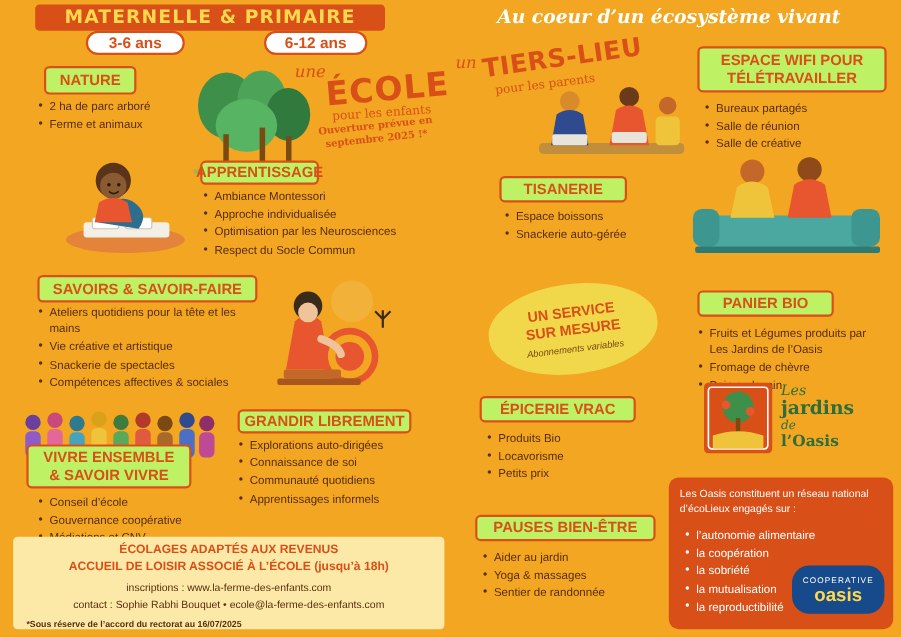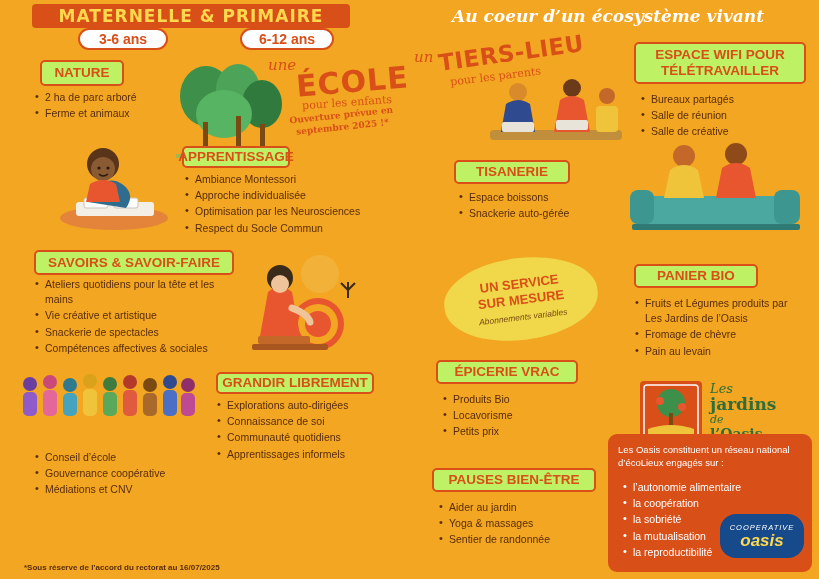--- a/index.html
+++ b/index.html
@@ -239,20 +239,21 @@
         <circle cx="132" cy="13" r="7" fill="#7a4a12"></circle>
           <rect x="125" y="21" width="14" height="23" rx="5" fill="#a8692a"></rect>
         <circle cx="152" cy="10" r="7" fill="#2f4a8f"></circle>
           <rect x="145" y="18" width="14" height="26" rx="5" fill="#4a6fc4"></rect>
         <circle cx="170" cy="13" r="7" fill="#8f2f6a"></circle>
           <rect x="163" y="21" width="14" height="23" rx="5" fill="#bd4a92"></rect>
       </g>
     </svg>
   </div>
 
+  <div class="lbl two" style="left:24px; top:404px; width:150px; height:40px;">VIVRE ENSEMBLE &amp; SAVOIR VIVRE</div>
   <div class="blist" style="left:34px; top:450px; width:180px;">
     <div>Conseil d’école</div>
     <div>Gouvernance coopérative</div>
     <div>Médiations et CNV</div>
   </div>
 
   <div class="lbl two" style="left:634px; top:42px; width:172px; height:42px;">ESPACE WIFI POUR TÉLÉTRAVAILLER</div>
   <div class="blist" style="left:640px; top:92px; width:180px;">
     <div>Bureaux partagés</div>
     <div>Salle de réunion</div>
@@ -292,21 +293,21 @@
     </svg>
   </div>
 
   <div class="lbl" style="left:634px; top:264px; width:124px; height:24px;">PANIER BIO</div>
   <div class="blist" style="left:634px; top:296px; width:172px;">
     <div>Fruits et Légumes produits par Les Jardins de l’Oasis</div>
     <div>Fromage de chèvre</div>
     <div>Pain au levain</div>
   </div>
 
-  <div class="ill" style="left:636px; top:377px; width:172px; height:74px;">
+  <div class="ill" style="left:636px; top:344px; width:172px; height:74px;">
     <svg width="70" height="72" viewBox="0 0 70 72" style="position:absolute;left:0;top:0;">
       <rect x="4" y="4" width="62" height="64" rx="4" fill="#d94f18"></rect>
       <rect x="8" y="8" width="54" height="56" rx="3" fill="none" stroke="#ffffff" stroke-width="1.5"></rect>
       <circle cx="35" cy="26" r="14" fill="#3e8f4a"></circle>
       <rect x="33" y="36" width="4" height="14" fill="#7a4a12"></rect>
       <path d="M12 52 q23 -8 46 0 l0 12 h-46 z" fill="#f0c43a"></path>
       <circle cx="24" cy="24" r="4" fill="#e8562f"></circle>
       <circle cx="46" cy="30" r="4" fill="#e8562f"></circle>
     </svg>
     <div style="position:absolute; left:74px; top:4px; color:#2f6d3a; font-family:'DejaVu Serif',serif;">
@@ -339,21 +340,27 @@
 
   <div class="red-panel" style="left:608px; top:434px; width:204px; height:138px;">
     <div style="position:absolute; left:10px; top:10px; width:186px; color:#ffffff; font-size:9.5px; line-height:1.35;">Les Oasis constituent un réseau national d’écoLieux engagés sur :</div>
     <div class="blist white" style="left:14px; top:46px; width:130px;">
       <div>l’autonomie alimentaire</div>
       <div>la coopération</div>
       <div>la sobriété</div>
       <div>la mutualisation</div>
       <div>la reproductibilité</div>
     </div>
-    <div class="oasis-badge" style="left:112px; top:80px; width:84px; height:44px;font-style:italic;">
+    <div class="oasis-badge" style="left:112px; top:80px; width:84px; height:44px;">
       <div class="co">COOPERATIVE</div>
       <div class="oa">oasis</div>
     </div>
   </div>
 
+  <div class="footer-box">
+    <div class="footer-title">ÉCOLAGES ADAPTÉS AUX REVENUS</div>
+    <div class="footer-title">ACCUEIL DE LOISIR ASSOCIÉ À L’ÉCOLE (jusqu’à 18h)</div>
+    <div class="footer-sub">inscriptions : www.la-ferme-des-enfants.com</div>
+    <div class="footer-sub" style="margin-top:2px;">contact : Sophie Rabhi Bouquet • ecole@la-ferme-des-enfants.com</div>
+  </div>
   <div class="footer-note">*Sous réserve de l’accord du rectorat au 16/07/2025</div>
 
 </div>
 
 </body></html>

